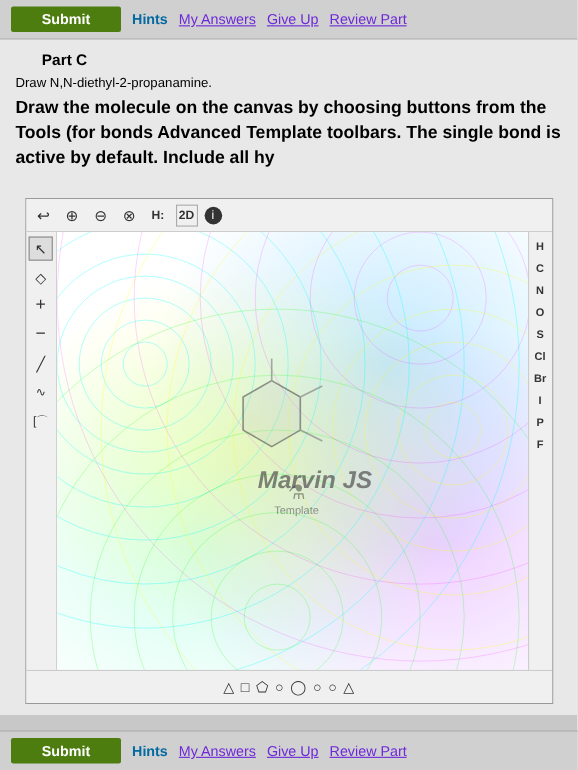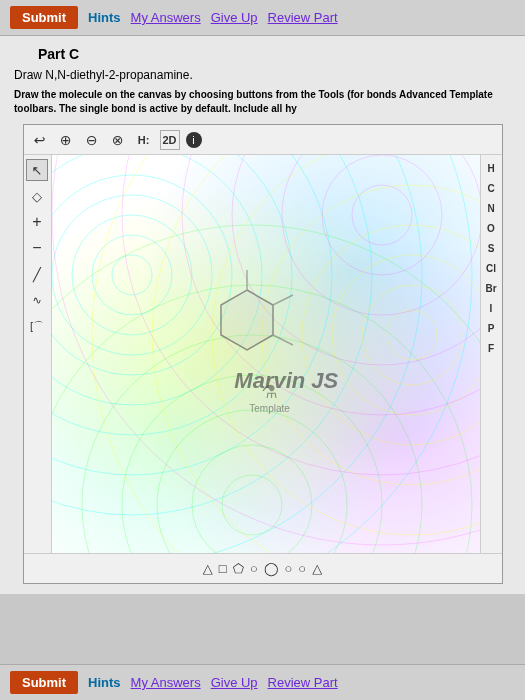--- a/index.html
+++ b/index.html
@@ -15,24 +15,24 @@
     .top-bar {
       background: #d0d0d0;
       border-bottom: 1px solid #aaa;
       padding: 6px 10px;
       display: flex;
       align-items: center;
       gap: 10px;
     }
 
     .btn-submit {
-      background: #c2410c;
+      background: #4d7c0f;
       color: white;
       border: none;
-      padding: 4px 12px;
+      padding: 4px 28px;
       font-size: 13px;
       font-weight: bold;
       cursor: pointer;
       border-radius: 2px;
     }
 
     .top-bar-link {
       color: #6d28d9;
       font-size: 13px;
       text-decoration: underline;
@@ -58,23 +58,23 @@
       margin-bottom: 6px;
       margin-left: 24px;
     }
 
     .question-title {
       font-size: 12px;
       margin-bottom: 6px;
     }
 
     .question-instructions {
-      font-size: 10px;
-      font-weight: bold;
-      margin-bottom: 8px;
+      font-size: 16px;
+      font-weight: bold;
+      margin-bottom: 25px;
       line-height: 1.4;
     }
 
     .canvas-container {
       background: white;
       border: 1px solid #999;
       position: relative;
       width: 480px;
       height: 460px;
       margin: 0 auto;

